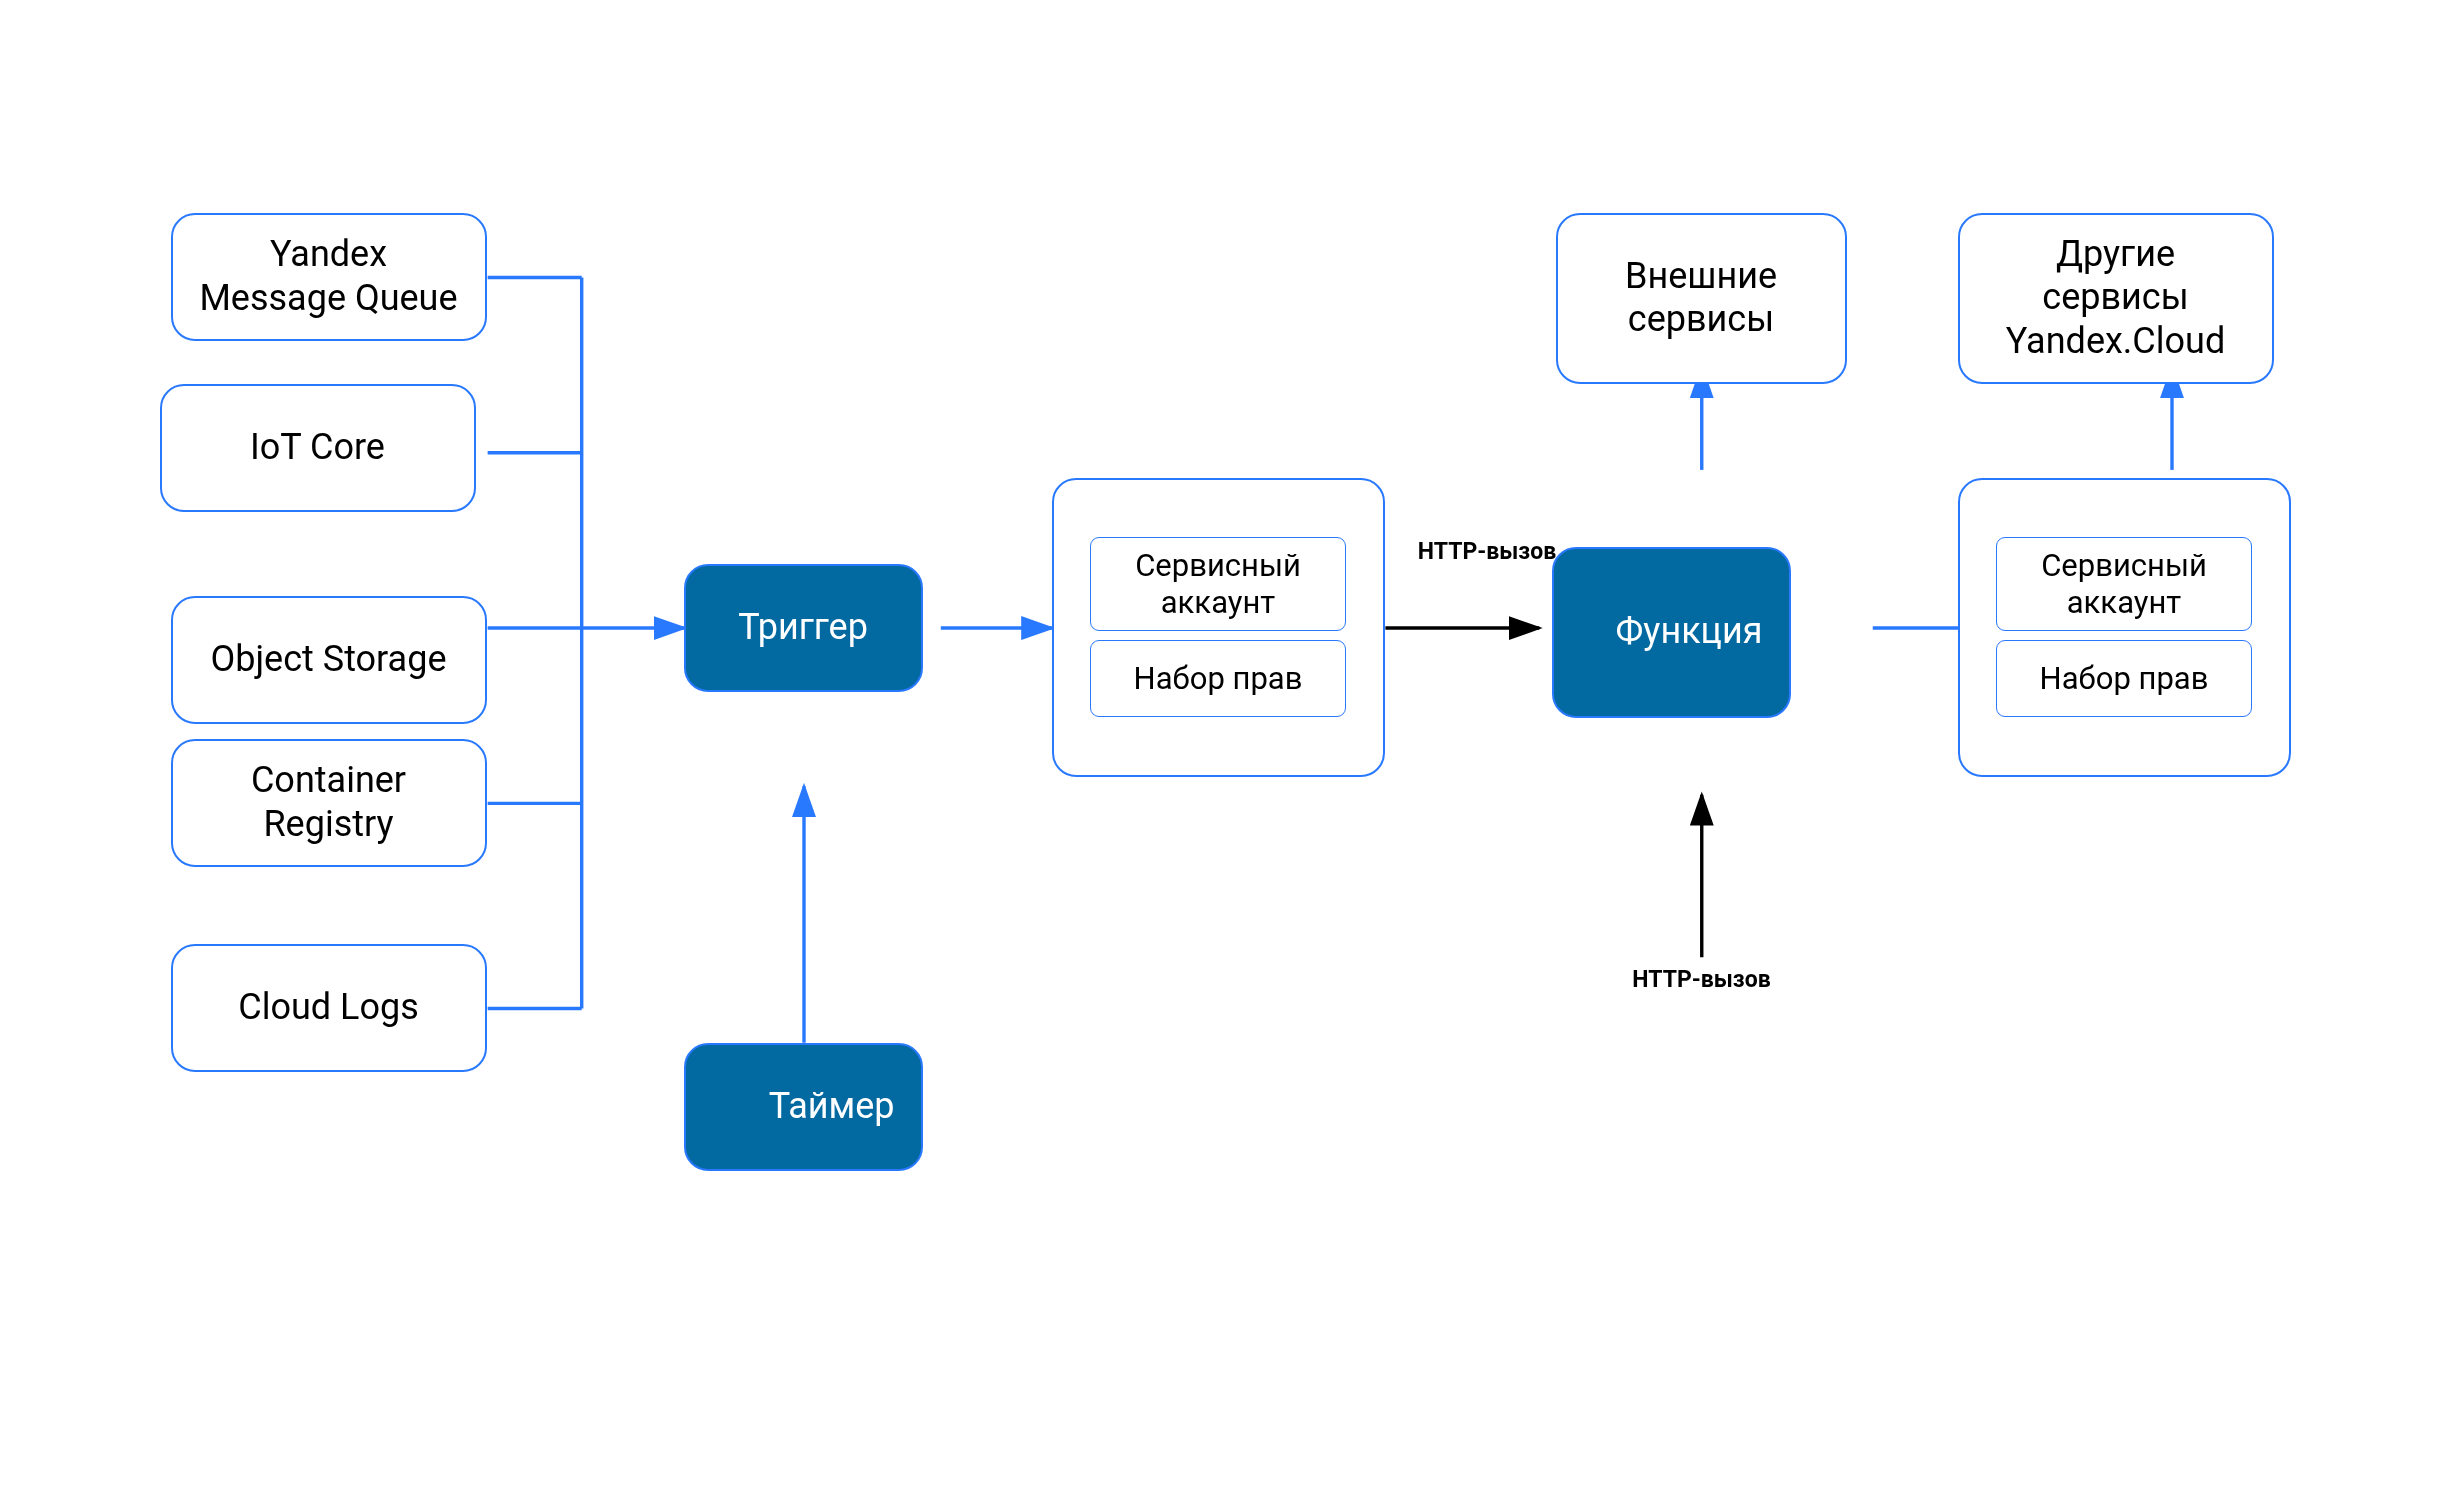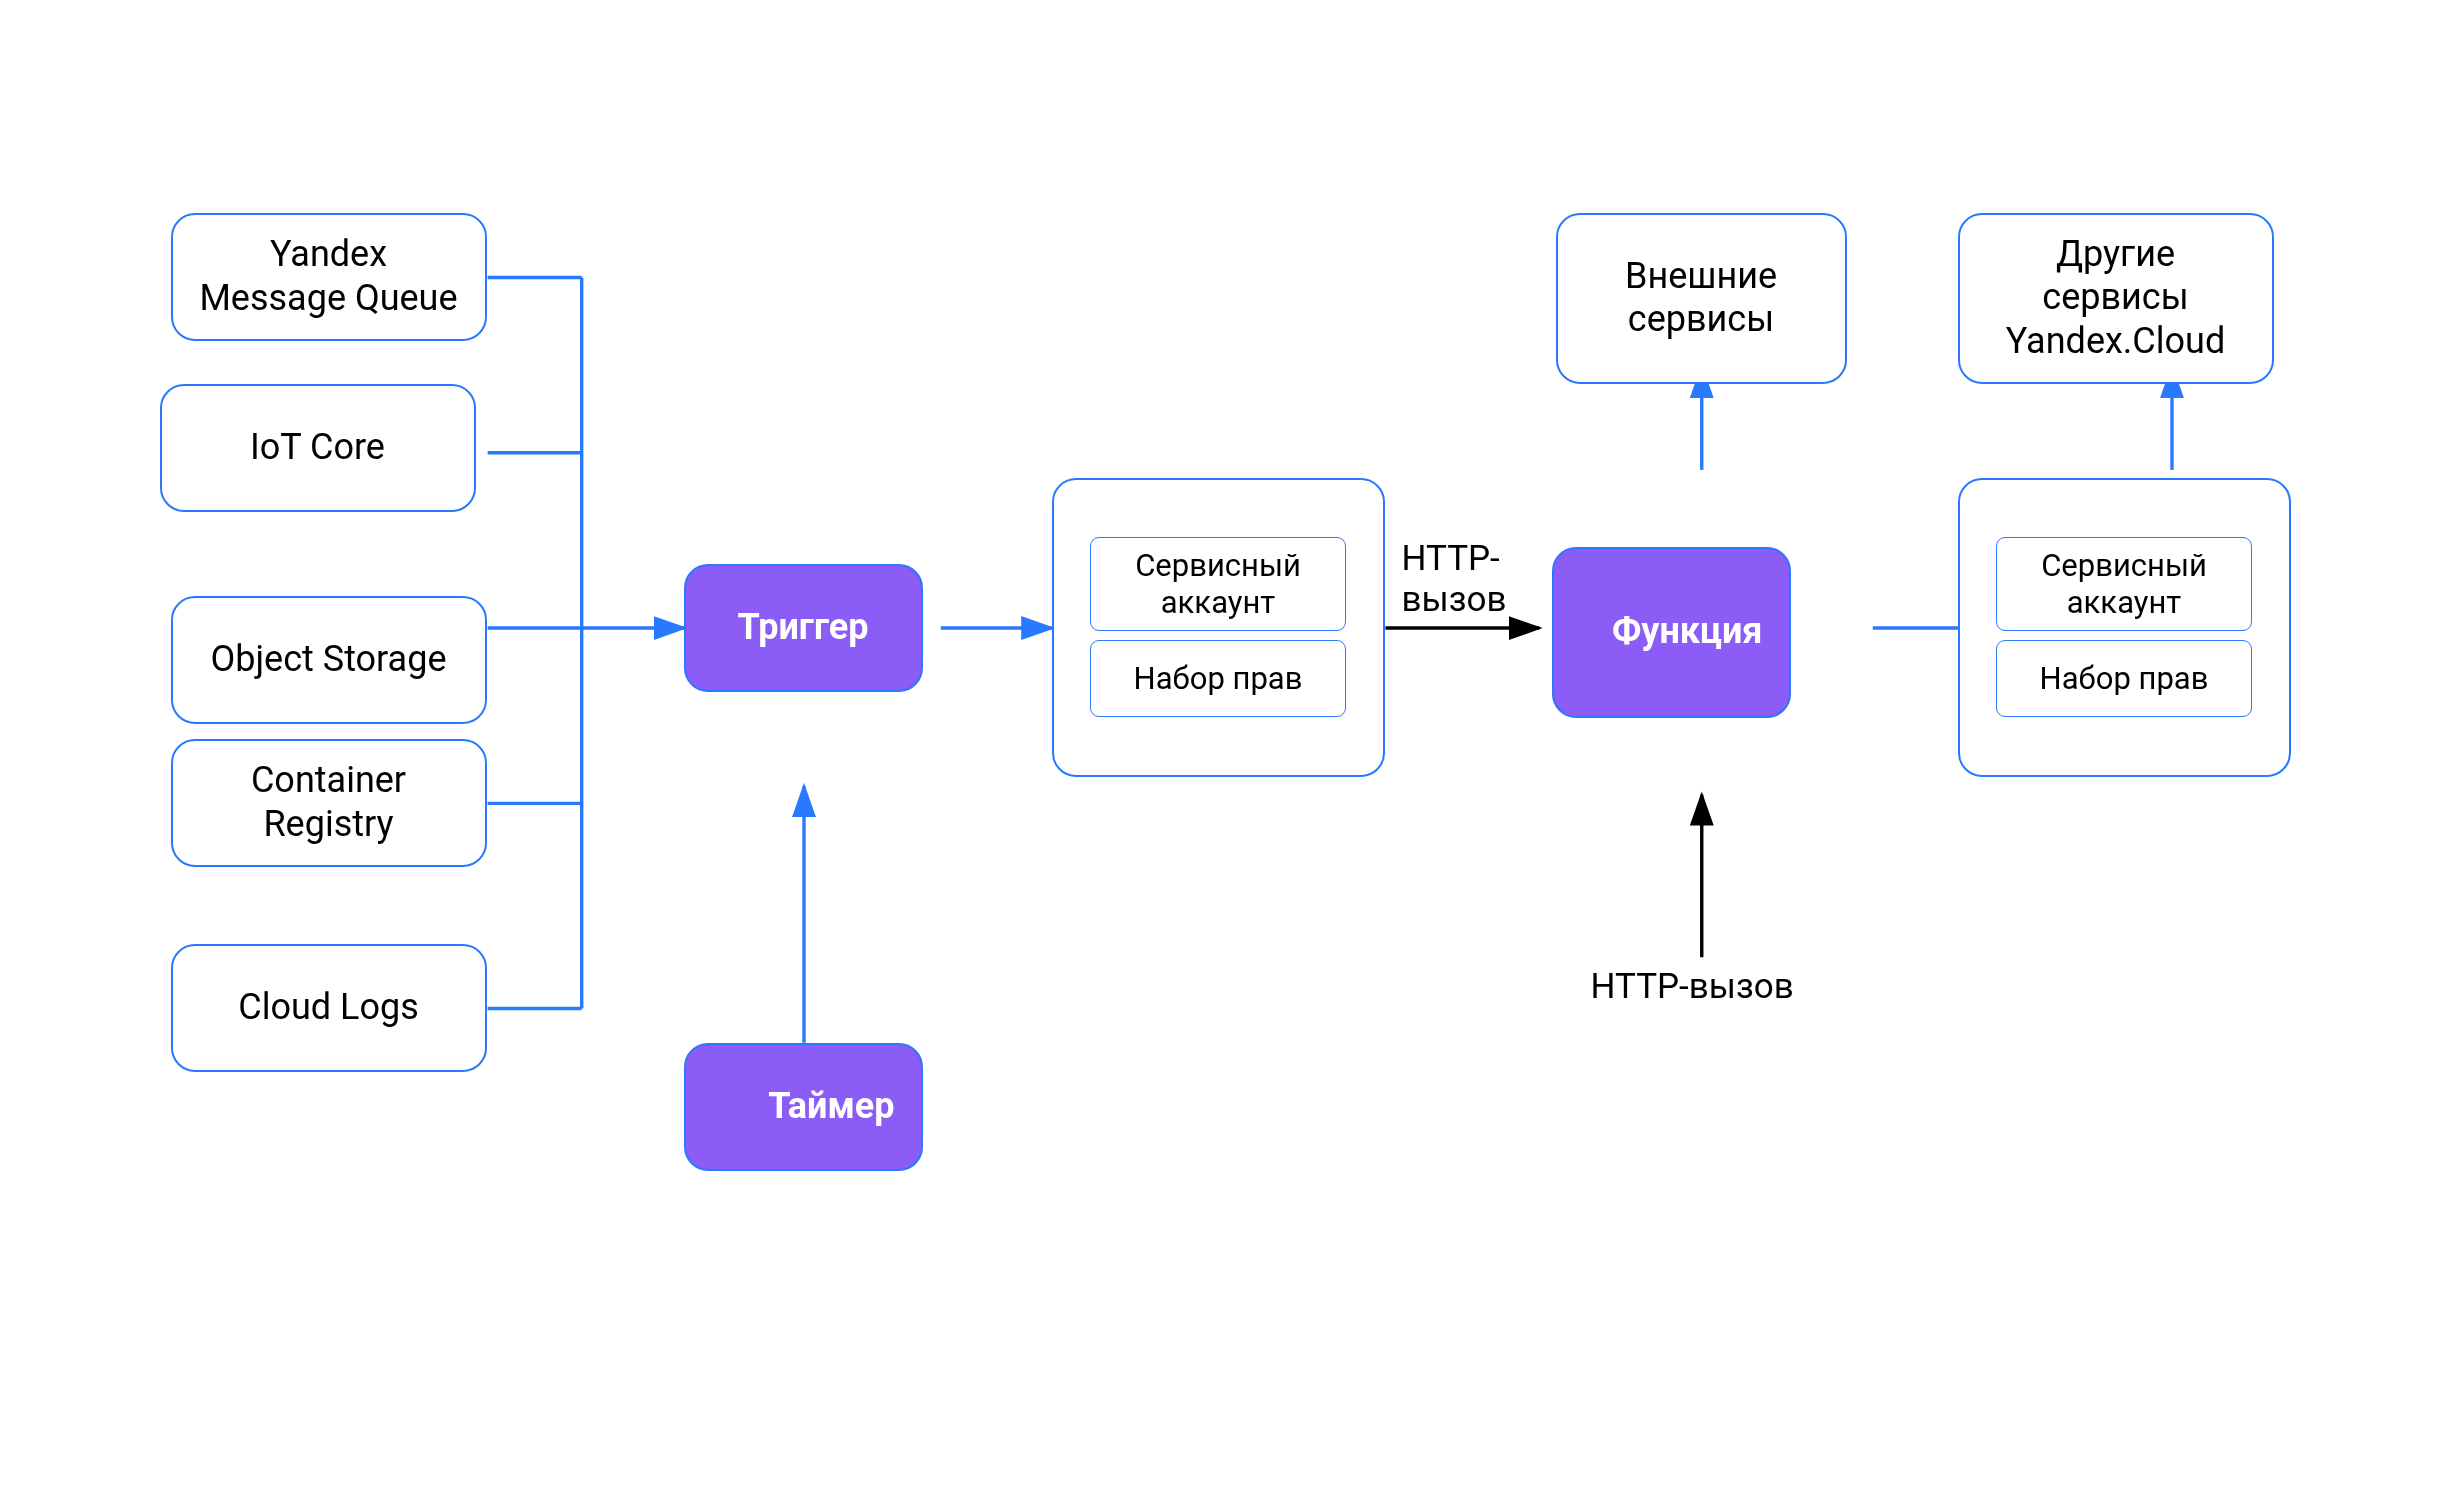--- a/index.html
+++ b/index.html
@@ -34,35 +34,34 @@
       align-items: center;
       justify-content: center;
       text-align: center;
       color: #000000;
       font-size: 36px;
       font-weight: 400;
       line-height: 1.2;
       padding: 17px 26px;
     }
     .node.filled {
-      background: #8b5cf6;
+      background: #0369a1;
       color: #ffffff;
-      font-weight: bold;
     }
     .node.inner {
       border-radius: 9px;
       font-size: 31px;
       border-width: 1.7px;
     }
     .label-text {
       position: absolute;
       color: #000000;
-      font-size: 35px;
-      text-align: left;
-      font-weight: 400;
+      font-size: 23px;
+      text-align: center;
+      font-weight: 700;
     }
   </style>
 </head>
 <body>
 
 <div class="diagram">
 
   <svg class="connectors" viewBox="0 0 2600 1400" width="2223" height="1197">
     <defs>
       <marker id="arrowBlue" markerWidth="10" markerHeight="7" refX="9" refY="3.5" orient="auto">

